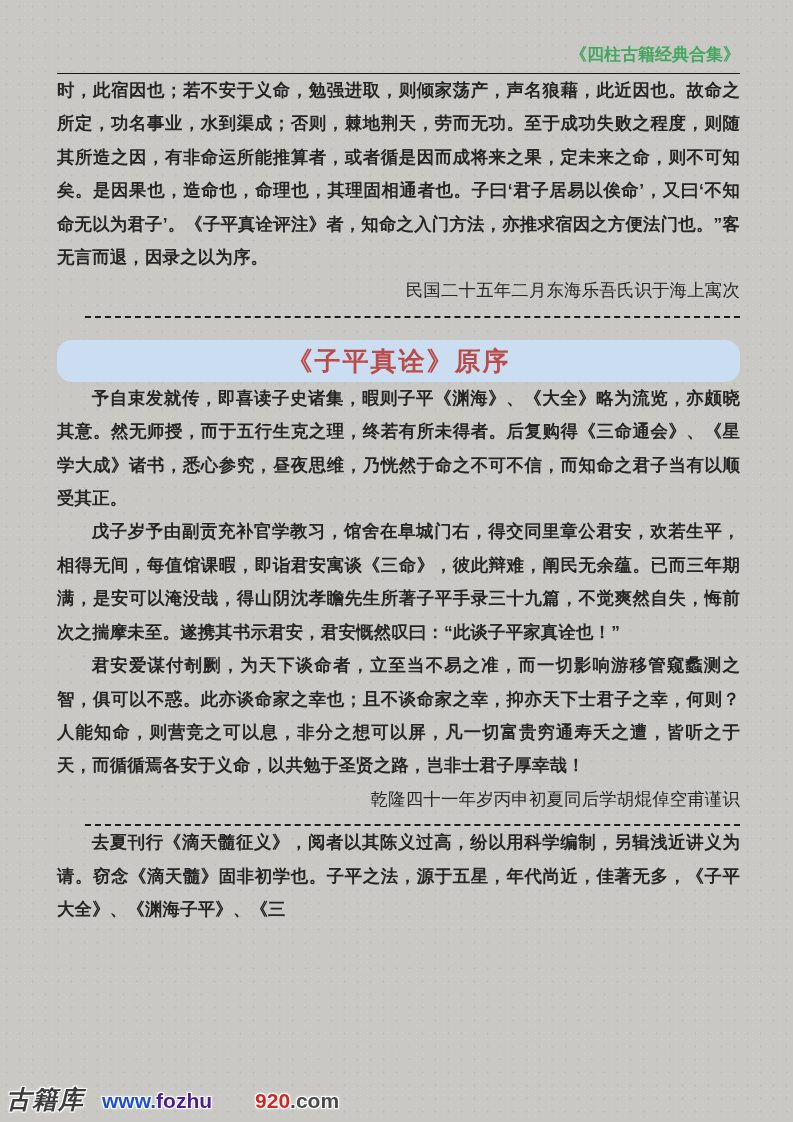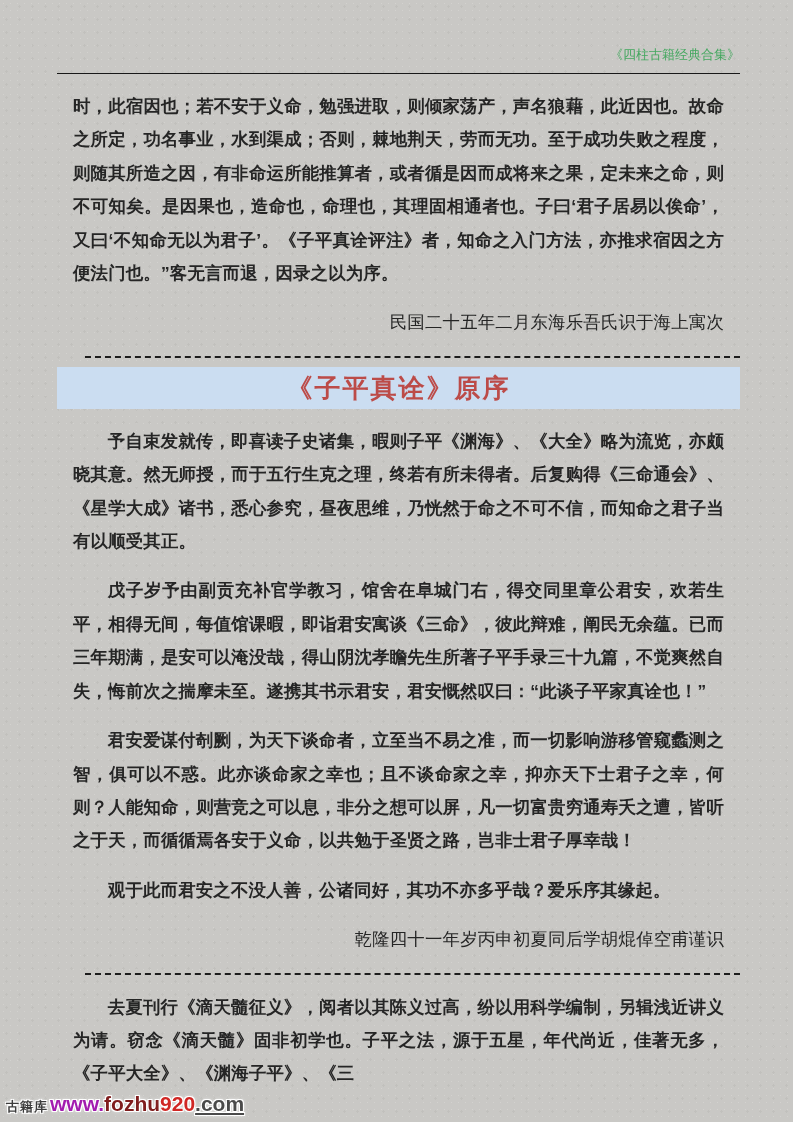--- a/index.html
+++ b/index.html
@@ -13,72 +13,72 @@
     font-family:"Liberation Sans", sans-serif;
     color:#252525;
   }
   .page{
     position:absolute;inset:0;
     padding:44px 53px 0 57px;
     box-sizing:border-box;
   }
   .doc-header{
     text-align:right;
-    font-size:13px;font-weight:400;
+    font-size:17px;font-weight:700;
     color:#44a75f;
     line-height:22px;
   }
   .header-rule{
     border:none;border-top:1.6px solid #181818;
     margin:7px 0 0 0;
   }
   .body-text{
     font-size:17.4px;
     line-height:33.4px;
     font-weight:600;
     text-align:justify;
     text-justify:inter-ideograph;
     letter-spacing:.2px;
   }
-  .body-text p{margin:16px;}
+  .body-text p{margin:0;}
   p.indent{text-indent:2em;}
   .first-block{margin-top:5px;}
   .signature{
     text-align:right;margin:0;
     font-weight:400;
   }
   .dashed-sep{
     border:none;
     border-top:2.2px dashed #1c1c1c;
     margin:8px 0 0 28px;
   }
   .section-banner{
-    margin-top:9px;
+    margin-top:22px;
     height:42px;
     background:#cbddf1;
-    display:flex;align-items:center;justify-content:center;
+    display:flex;align-items:center;justify-content:center;border-radius:15px;
   }
   .section-banner .banner-title{
     color:#bc4b48;
     font-size:26px;font-weight:800;
     letter-spacing:2px;
     line-height:42px;
   }
   .after-banner{margin-top:6px;font-family:Liberation Serif, serif;}
   .watermark{
     position:absolute;left:6px;bottom:6px;
     font-size:21px;font-weight:800;
     white-space:nowrap;
     text-shadow:-1px -1px 0 #fff,1px -1px 0 #fff,-1px 1px 0 #fff,1px 1px 0 #fff,0 0 4px #fff;
   }
-  .wm-brand{color:#3c3c3c;font-size:13px;letter-spacing:1px;margin-right:2px;}
-  .wm-www{color:#a21caf;margin-top:20px;}
-  .wm-green{color:#7f1d1d;margin-top:12px;}
-  .wm-red{color:#d02724;}
-  .wm-com{color:#4a4a4a;text-decoration:underline;}
+  .wm-brand{color:#3c3c3c;font-size:25px;letter-spacing:1px;margin-right:18px;font-style:italic;}
+  .wm-www{color:#1d4ed8;margin-top:20px;}
+  .wm-green{color:#4c1d95;margin-top:12px;}
+  .wm-red{color:#d02724;padding-left:43px;}
+  .wm-com{color:#4a4a4a;}
 </style>
 </head>
 <body>
 
 <div class="page">
 
   <div class="doc-header">《四柱古籍经典合集》</div>
   <hr class="header-rule">
 
   <div class="body-text">
@@ -88,21 +88,20 @@
 
     <hr class="dashed-sep">
 
     <div class="section-banner">
       <span class="banner-title">《子平真诠》原序</span>
     </div>
 
     <p class="indent after-banner">予自束发就传，即喜读子史诸集，暇则子平《渊海》、《大全》略为流览，亦颇晓其意。然无师授，而于五行生克之理，终若有所未得者。后复购得《三命通会》、《星学大成》诸书，悉心参究，昼夜思维，乃恍然于命之不可不信，而知命之君子当有以顺受其正。</p>
     <p class="indent">戊子岁予由副贡充补官学教习，馆舍在阜城门右，得交同里章公君安，欢若生平，相得无间，每值馆课暇，即诣君安寓谈《三命》，彼此辩难，阐民无余蕴。已而三年期满，是安可以淹没哉，得山阴沈孝瞻先生所著子平手录三十九篇，不觉爽然自失，悔前次之揣摩未至。遂携其书示君安，君安慨然叹曰：“此谈子平家真诠也！”</p>
     <p class="indent">君安爱谋付剞劂，为天下谈命者，立至当不易之准，而一切影响游移管窥蠡测之智，俱可以不惑。此亦谈命家之幸也；且不谈命家之幸，抑亦天下士君子之幸，何则？人能知命，则营竞之可以息，非分之想可以屏，凡一切富贵穷通寿夭之遭，皆听之于天，而循循焉各安于义命，以共勉于圣贤之路，岂非士君子厚幸哉！</p>
-    <p class="indent">观于此而君安之不没人善，公诸同好，其功不亦多乎哉？爱乐序其缘起。</p>
     <p class="signature">乾隆四十一年岁丙申初夏同后学胡焜倬空甫谨识</p>
 
     <hr class="dashed-sep">
 
 
     <p class="indent after-banner">去夏刊行《滴天髓征义》，阅者以其陈义过高，纷以用科学编制，另辑浅近讲义为请。窃念《滴天髓》固非初学也。子平之法，源于五星，年代尚近，佳著无多，《子平大全》、《渊海子平》、《三</p>
 
   </div>
 
 </div>

